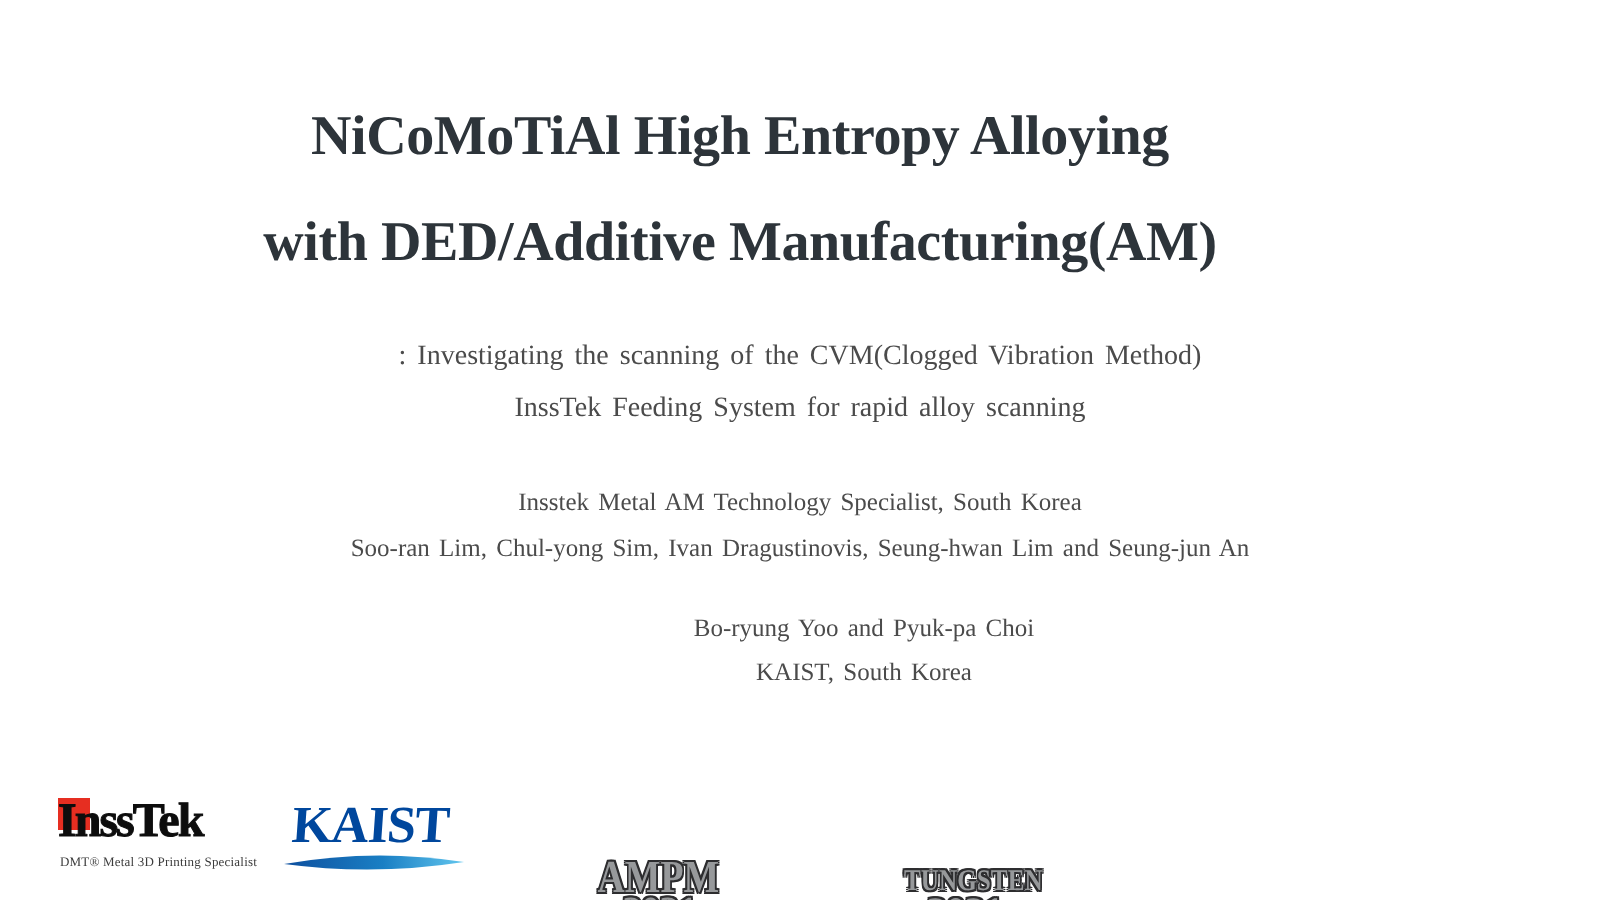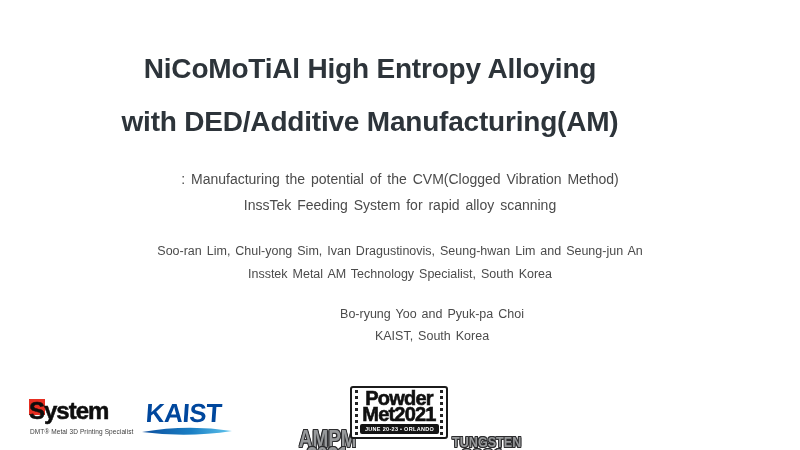--- a/index.html
+++ b/index.html
@@ -1,18 +1,18 @@
 <!DOCTYPE html>
 <html><head>
 <meta charset="utf-8">
 <style>
   html,body{margin:0;padding:0;background:#888;}
   .slide{
     position:relative;width:800px;height:450px;background:#ffffff;
-    font-family:Liberation Sans, sans-serif;overflow:hidden;
+    font-family:Liberation Serif, serif;overflow:hidden;
   }
   
   .title-block{
     position:absolute;top:42px;left:0;width:800px;text-align:center;
     transform:translateX(-30px);
     font-size:28px;font-weight:bold;line-height:53px;color:#2d343a;
     letter-spacing:-0.2px;
   }
   .subtitle-block{
     position:absolute;top:166px;left:0;width:800px;text-align:center;
@@ -84,37 +84,37 @@
 <body>
 
 <div class="slide">
 
   <div class="title-block">
     <div>NiCoMoTiAl High Entropy Alloying</div>
     <div>with DED/Additive Manufacturing(AM)</div>
   </div>
 
   <div class="subtitle-block">
-    <div>: Manufacturing the potential of the CVM(Clogged Vibration Method)</div>
+    <div>: Investigating the scanning of the CVM(Clogged Vibration Method)</div>
     <div>InssTek Feeding System for rapid alloy scanning</div>
   </div>
 
   <div class="authors-block">
+    <div>Insstek Metal AM Technology Specialist, South Korea</div>
     <div>Soo-ran Lim, Chul-yong Sim, Ivan Dragustinovis, Seung-hwan Lim and Seung-jun An</div>
-    <div>Insstek Metal AM Technology Specialist, South Korea</div>
   </div>
 
   <div class="authors-kaist-block">
     <div>Bo-ryung Yoo and Pyuk-pa Choi</div>
     <div>KAIST, South Korea</div>
   </div>
 
   <div class="insstek-logo">
     <div class="insstek-square"></div>
-    <div class="insstek-wordmark">System</div>
+    <div class="insstek-wordmark">InssTek</div>
     <div class="insstek-tagline">DMT® Metal 3D Printing Specialist</div>
   </div>
 
   <div class="kaist-logo">
     <div class="kaist-wordmark">KAIST</div>
     <svg class="kaist-swoosh" width="92" height="10" viewBox="0 0 92 10">
       <defs>
         <linearGradient id="kg" x1="0" y1="0" x2="1" y2="0">
           <stop offset="0" stop-color="#0d4f9e"></stop>
           <stop offset="0.55" stop-color="#1a7fc4"></stop>
@@ -125,27 +125,20 @@
     </svg>
   </div>
 
   <div class="conf-logo">
 
     <div class="conf-ampm conf-gray">
       <div class="l1">AMPM</div>
       <div class="l2">2021</div>
     </div>
 
-    <div class="conf-center">
-      <div class="conf-dots-left"></div>
-      <div class="conf-dots-right"></div>
-      <div class="conf-powder-l1">Powder</div>
-      <div class="conf-powder-l2">Met2021</div>
-      <div class="conf-banner">JUNE 20-23 • ORLANDO</div>
-    </div>
 
     <div class="conf-tungsten conf-gray">
       <div class="l1">TUNGSTEN</div>
       <div class="l2">2021</div>
     </div>
 
   </div>
 
 </div>
 

